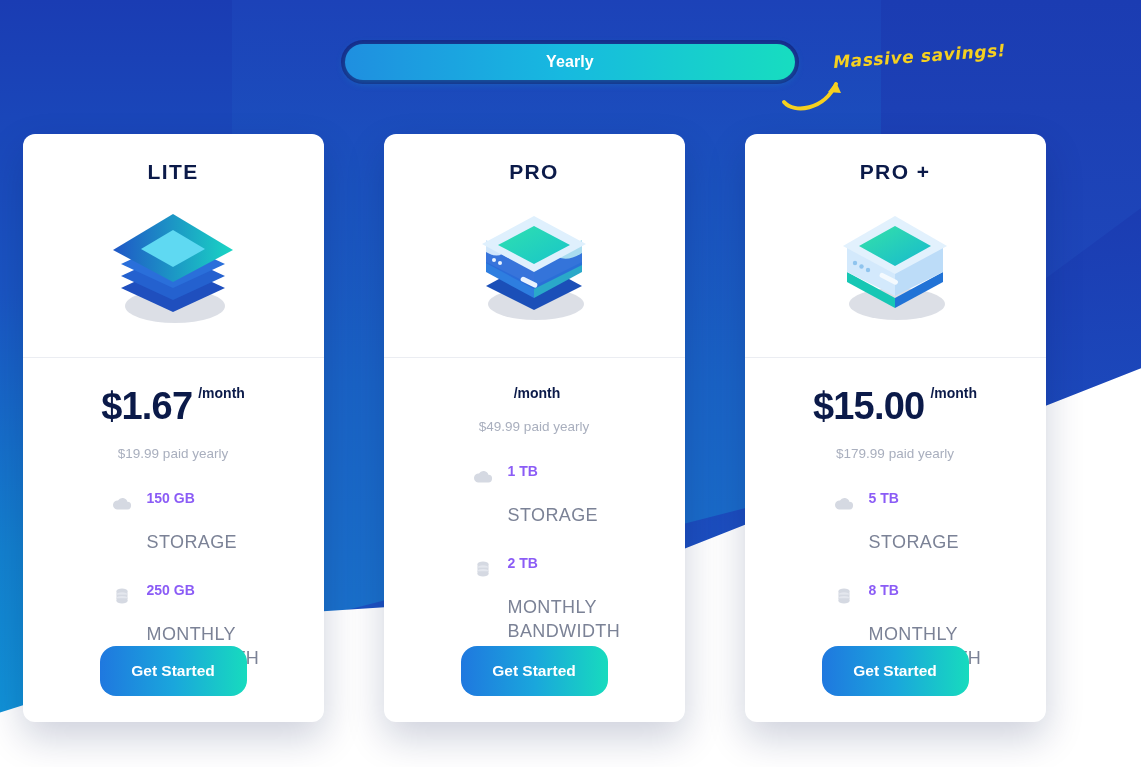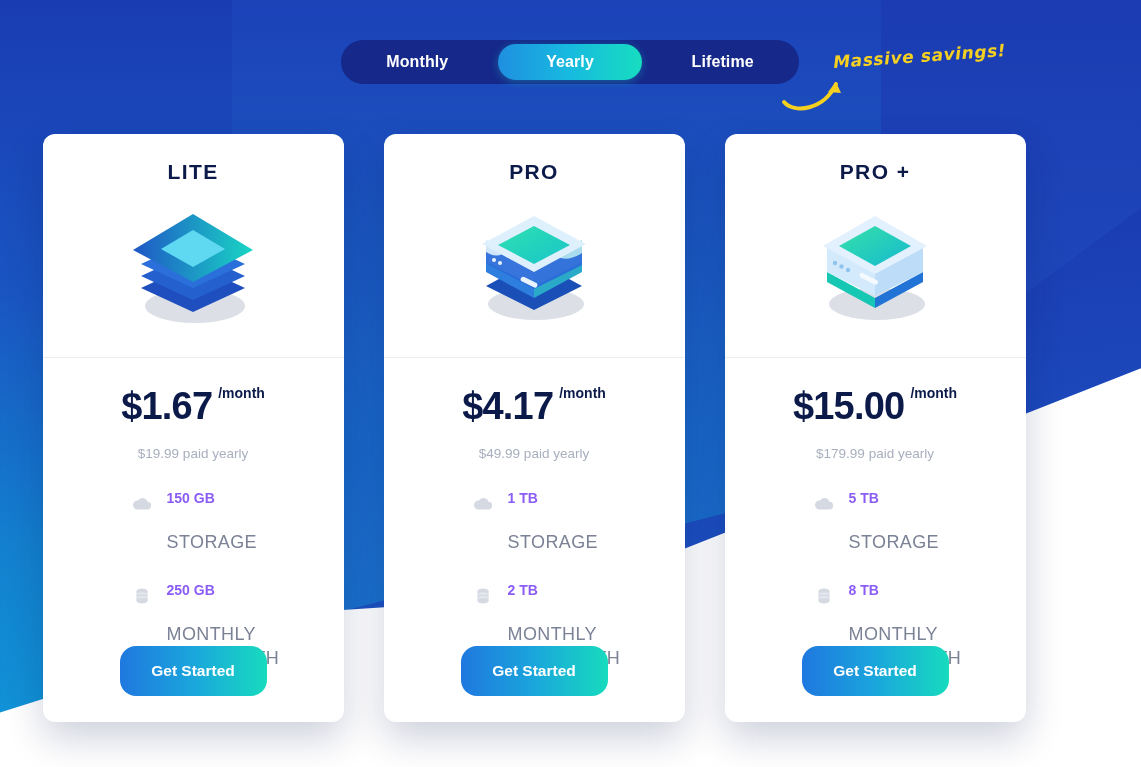--- a/index.html
+++ b/index.html
@@ -120,21 +120,21 @@
     z-index: 6;
   }
 
   
   #cards-row {
     position: absolute;
     left: 0; top: 134px;
     width: 1068px;
     display: flex;
     justify-content: center;
-    gap: 40px;
+    gap: 60px;
     z-index: 4;
   }
 
   .card {
     width: 301px;
     height: 588px;
     background: #ffffff;
     border-radius: 12px;
     box-shadow: 0 16px 38px rgba(8,25,80,.20);
     display: flex;
@@ -241,23 +241,21 @@
 <div id="bg-root">
   <div class="bg-base"></div>
   <div class="bg-wedge-mid"></div>
   <div class="bg-wedge-right"></div>
   <div class="bg-wedge-left"></div>
   <div class="bg-soft-shade"></div>
   <div class="bg-bottom-white"></div>
 </div>
 
 <div id="toggle-wrap">
-  <button class="toggle-opt">Monthly</button>
   <button class="toggle-opt active">Yearly</button>
-  <button class="toggle-opt">Lifetime</button>
 </div>
 
 <svg id="savings-arrow" viewBox="0 0 70 50">
   <path d="M4 40 C 14 52, 44 48, 56 22" fill="none" stroke="#f5d020" stroke-width="4" stroke-linecap="round"></path>
   <path d="M56 20 L 48 30 L 61 31 Z" fill="#f5d020"></path>
 </svg>
 <div id="savings-note">Massive savings!</div>
 
 <div id="cards-row">
 
@@ -337,21 +335,20 @@
           <stop offset="1" stop-color="#18c5c9"></stop>
         </linearGradient>
       </defs>
       <path d="M80 22 L132 50 L80 78 L28 50 Z" fill="#dff0fd"></path>
       <path d="M80 32 L116 51 L80 70 L44 51 Z" fill="url(#proTop)"></path>
     </svg>
 
     <div class="card-divider"></div>
 
     <div class="price-line">
-      <span class="price-amount">$4.17</span>
       <span class="price-period">/month</span>
     </div>
     <div class="price-sub">$49.99 paid yearly</div>
 
     <div class="features">
       <div class="feature">
         <svg class="feature-icon" viewBox="0 0 24 24">
           <path d="M6.5 18h11a4.2 4.2 0 0 0 .4-8.4A5.6 5.6 0 0 0 7.6 8.3 4.4 4.4 0 0 0 6.5 18z" fill="#d5d9e2"></path>
         </svg>
         <div>

